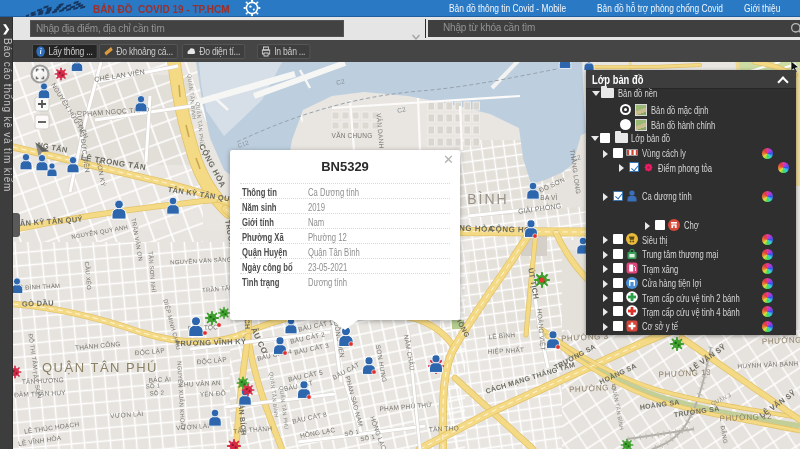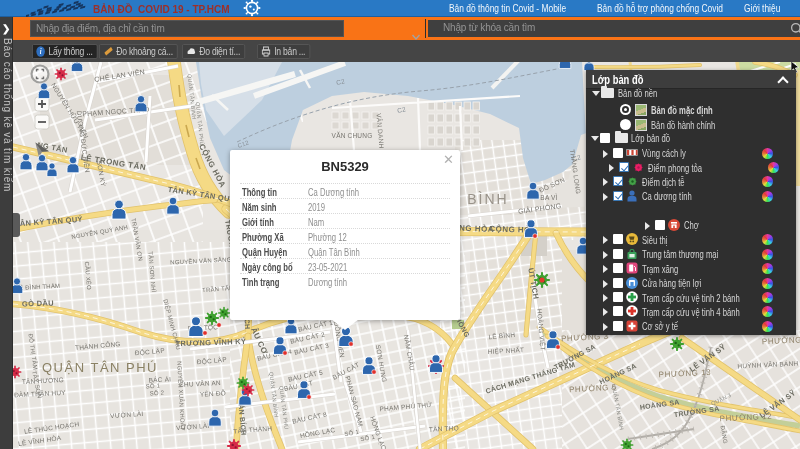--- a/index.html
+++ b/index.html
@@ -5,21 +5,21 @@
   * { margin:0; padding:0; box-sizing:border-box; }
   html,body { width:800px; height:449px; overflow:hidden; font-family:"Liberation Sans", sans-serif; }
   #app { position:relative; width:800px; height:449px; background:#444; overflow:hidden; }
 
   
   #topbar { position:absolute; left:0; top:0; width:800px; height:17px; background:#2979c5; border-bottom:1px solid #1e5f9f; }
   #title { position:absolute; left:93px; top:2.5px; font-size:10px; font-weight:bold; color:#9e2f28; letter-spacing:0; white-space:nowrap; transform:scaleY(1.15); transform-origin:left top; }
   .menuitem { position:absolute; top:2px; font-size:10.5px; color:#f2f6fa; white-space:nowrap; transform:scaleX(0.8); transform-origin:left center; }
 
   
-  #searchbar { position:absolute; left:13px; top:17px; width:787px; height:23px; background:#f97316; }
+  #searchbar { position:absolute; left:13px; top:17px; width:787px; height:23px; background:#e5e5e5; }
   .sinput { position:absolute; top:3px; height:17px; background:#424242; border:1px solid #535353; color:#939393; font-size:10px; letter-spacing:-0.2px; line-height:16px; padding-left:5px; }
   #chev2 { position:absolute; left:398px; top:10px; width:10px; height:8px; }
 
   
   #toolbar { position:absolute; left:13px; top:40px; width:787px; height:22px; background:#454545; }
   .tbtn { position:absolute; top:4px; height:15px; background:#3e3e3e; border:1px solid #575757; border-radius:2px; color:#c9c9c9; font-size:10.5px; letter-spacing:-0.3px; line-height:13px; padding:0 5px 0 4px; white-space:nowrap; transform:scaleX(0.82); transform-origin:left center; }
   .tbtn .ic { display:inline-block; vertical-align:-2px; margin-right:4px; }
 
   
   #sidebar { position:absolute; left:0; top:17px; width:13px; height:432px; background:#3d3d3d; border-right:1px solid #2e2e2e; }
@@ -532,21 +532,21 @@
         <span class="up" style="top:6px;right:8px;width:9px;height:9px;">
           <span style="position:absolute;width:8px;height:8px;border-top:2.5px solid #fff;border-right:2.5px solid #fff;transform:rotate(-45deg);top:2px;"></span>
         </span>
       </div>
 
     <div class="prow" style="left:0;top:17px;width:210px;">
         <span class="tri-d" style="left:6px;top:4px"></span>
         <span class="folder" style="left:15px;top:1px"></span>
         <span class="ptx" style="position:absolute;left:32px;top:0">Bản đồ nền</span>
       </div>
-    <div class="prow" style="left:0;top:34px;width:214px;font-weight:bold;">
+    <div class="prow" style="left:0;top:34px;width:214px;">
         <span class="radon" style="left:34px;top:0"></span>
         <span class="thumb" style="left:49px;top:0"></span>
         <span class="ptx" style="position:absolute;left:65px;top:0">Bản đồ mặc định</span>
       </div>
     <div class="prow" style="left:0;top:48.5px;width:210px;text-align:right;">
         <span class="rad" style="left:34px;top:0"></span>
         <span class="thumb" style="left:49px;top:0"></span>
         <span class="ptx" style="position:absolute;left:65px;top:0">Bản đồ hành chính</span>
       </div>
     <div class="prow" style="left:0;top:61.5px;width:210px;">
@@ -560,52 +560,36 @@
         <span class="cb" style="left:27px;top:1px"></span>
         <span style="position:absolute;left:40px;top:0"><svg width="13" height="12" viewBox="0 0 13 12">
             <rect x="0.5" y="2.5" width="11" height="6" fill="#fff" stroke="#999" stroke-width="0.5"></rect>
             <rect x="1" y="3" width="2.2" height="5" fill="#c43"></rect>
             <rect x="5.4" y="3" width="2.2" height="5" fill="#c43"></rect>
             <rect x="9.8" y="3" width="1.7" height="5" fill="#c43"></rect>
           </svg></span>
         <span class="ptx" style="position:absolute;left:56px;top:0.5px">Vùng cách ly</span>
         <span class="sphere" style="top:1px"></span>
       </div>
-    <div class="prow" style="left:6px;top:91.0px;width:168px;">
+    <div class="prow" style="left:16px;top:91.0px;width:168px;">
         <span class="tri-r" style="left:17px;top:3px"></span>
         <span class="cbc" style="left:27px;top:1px"></span>
         <span style="position:absolute;left:40px;top:0"><svg width="13" height="13" viewBox="-6.5 -6.5 13 13">
             <g stroke="#c2185b" stroke-width="1.1">
               <line x1="0" y1="-4" x2="0" y2="4"></line>
               <line x1="-4" y1="0" x2="4" y2="0"></line>
               <line x1="-3" y1="-3" x2="3" y2="3"></line>
               <line x1="-3" y1="3" x2="3" y2="-3"></line>
             </g>
             <circle r="3.4" fill="#e91e63"></circle>
             <circle r="1.2" fill="#ad1457"></circle>
           </svg></span>
         <span class="ptx" style="position:absolute;left:56px;top:0.5px">Điểm phong tỏa</span>
         <span class="sphere" style="top:1px"></span>
       </div>
-    <div class="prow" style="left:0;top:105.4px;width:210px;">
-        <span class="tri-r" style="left:17px;top:3px"></span>
-        <span class="cbc" style="left:27px;top:1px"></span>
-        <span style="position:absolute;left:40px;top:0"><svg width="13" height="13" viewBox="-6.5 -6.5 13 13">
-            <g stroke="#2e7d32" stroke-width="1.1">
-              <line x1="0" y1="-4" x2="0" y2="4"></line>
-              <line x1="-4" y1="0" x2="4" y2="0"></line>
-              <line x1="-3" y1="-3" x2="3" y2="3"></line>
-              <line x1="-3" y1="3" x2="3" y2="-3"></line>
-            </g>
-            <circle r="3.4" fill="#43a047"></circle>
-            <circle r="1.2" fill="#1b5e20"></circle>
-          </svg></span>
-        <span class="ptx" style="position:absolute;left:56px;top:0.5px">Điểm dịch tễ</span>
-        <span class="sphere" style="top:1px"></span>
-      </div>
     <div class="prow" style="left:0;top:119.8px;width:210px;">
         <span class="tri-r" style="left:17px;top:3px"></span>
         <span class="cbc" style="left:27px;top:1px"></span>
         <span style="position:absolute;left:40px;top:0"><svg width="12" height="12" viewBox="0 0 12 12">
             <circle cx="6" cy="3" r="2.6" fill="#3a6fba"></circle>
             <path d="M1.5,11.5 L1.5,9 Q1.5,5.8 6,5.8 Q10.5,5.8 10.5,9 L10.5,11.5 Z" fill="#3a6fba"></path>
           </svg></span>
         <span class="ptx" style="position:absolute;left:56px;top:0.5px">Ca dương tính</span>
         <span class="sphere" style="top:1px"></span>
       </div>

